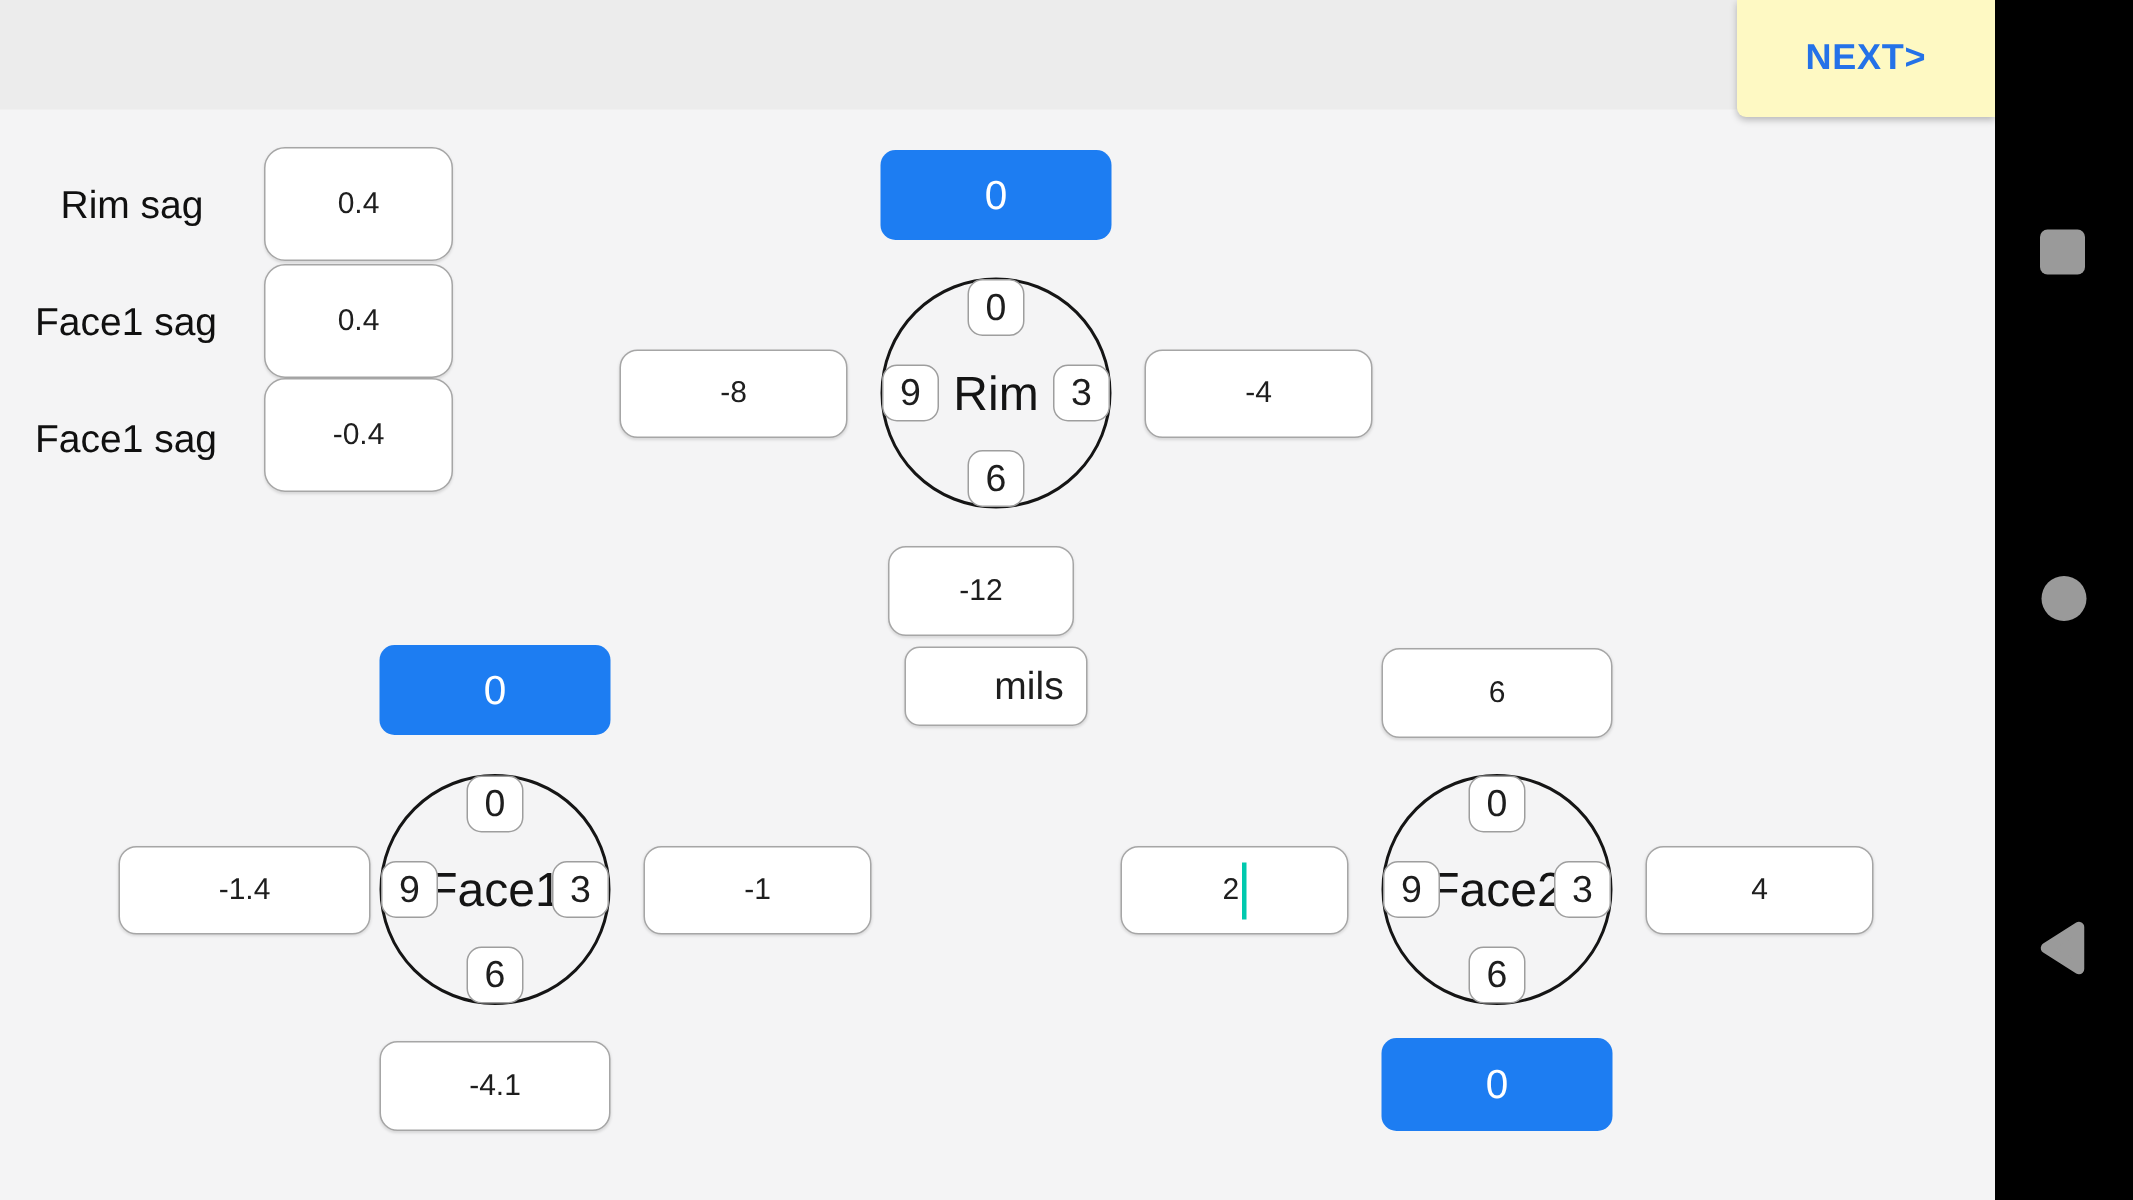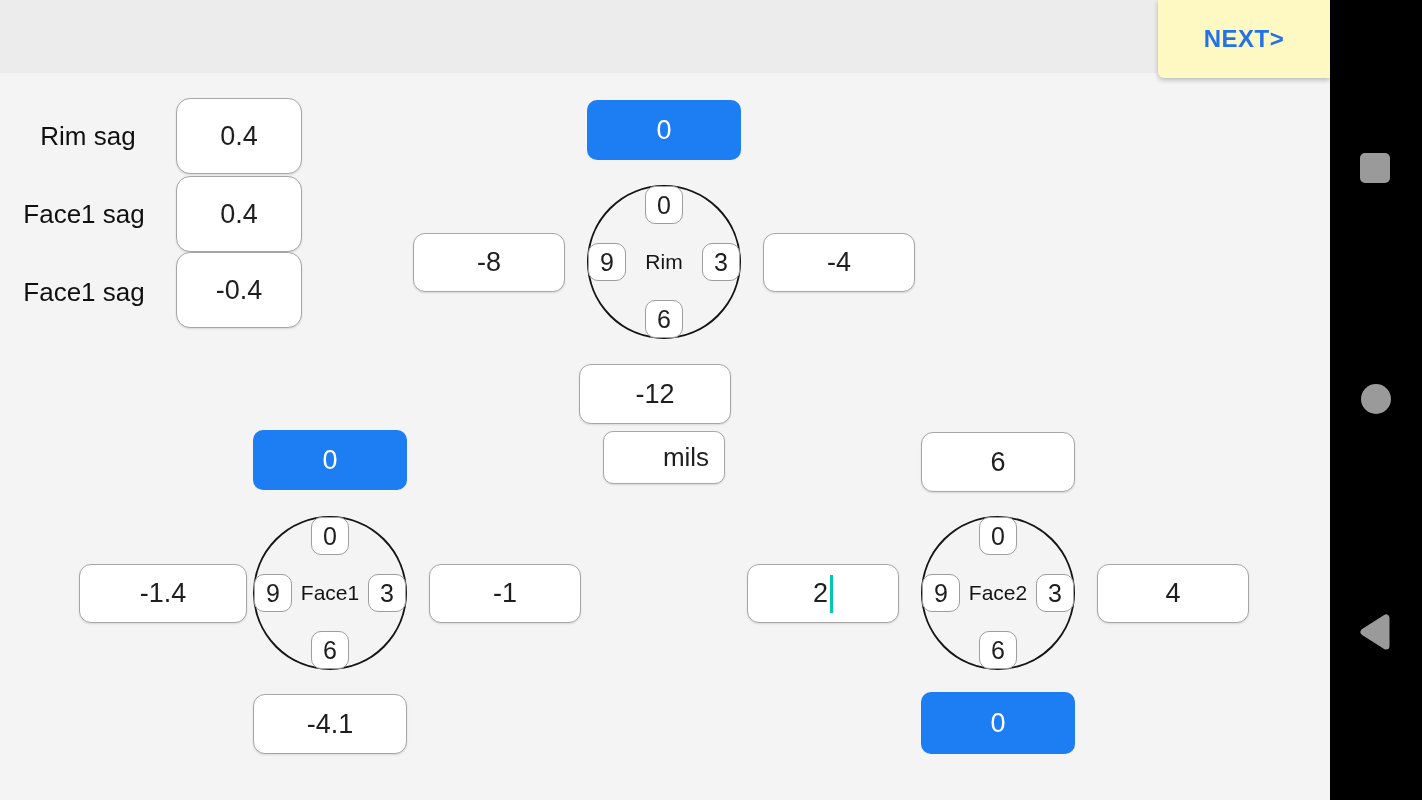--- a/index.html
+++ b/index.html
@@ -20,32 +20,32 @@
   #next-card span{font-size:24px;font-weight:700;letter-spacing:.5px;color:#2472e8;}
   
   #navbar{left:1330px;top:0;width:92px;height:800px;background:#000;}
   .nav-sq{left:1360px;top:153px;width:30px;height:30px;border-radius:5px;background:#9a9a9a;cursor:pointer;}
   .nav-ci{left:1361px;top:384px;width:30px;height:30px;border-radius:50%;background:#9a9a9a;cursor:pointer;}
   .nav-tri{left:1355px;top:610px;cursor:pointer;}
   
   .field{background:#fff;border:1.5px solid #a6a6a6;border-radius:12px;
          box-shadow:0 1px 2px rgba(0,0,0,.12);
          display:flex;align-items:center;justify-content:center;
-         font-size:27px;color:#1e1e1e;box-sizing:border-box;}
+         font-size:20px;color:#1e1e1e;box-sizing:border-box;}
   .btn-blue{background:#1d7df2;border:none;border-radius:10px;
             display:flex;align-items:center;justify-content:center;
             font-size:27px;color:#ffffff;cursor:pointer;box-sizing:border-box;}
   .sag-label{display:flex;align-items:center;justify-content:center;
              font-size:26px;color:#101010;}
   .sag-field{left:176px;width:126px;height:76px;border-radius:14px;}
   
   .dial-circle{width:154px;height:154px;border:2px solid #151515;border-radius:50%;
                display:flex;align-items:center;justify-content:center;
                box-sizing:border-box;background:transparent;}
-  .dial-name{font-size:21px;color:#141414;}
+  .dial-name{font-size:32px;color:#141414;}
   .badge{width:38px;height:38px;background:#fff;border:1.5px solid #9e9e9e;border-radius:10px;
          display:flex;align-items:center;justify-content:center;
          font-size:25px;color:#1e1e1e;box-sizing:border-box;}
   .caret{display:inline-block;width:3px;height:38px;background:#00c9ae;margin-left:2px;vertical-align:middle;}
   .unit-box{background:#fff;border:1.5px solid #a6a6a6;border-radius:10px;
             box-shadow:0 1px 2px rgba(0,0,0,.12);
             display:flex;align-items:center;justify-content:center;
             font-size:26px;color:#1e1e1e;box-sizing:border-box;padding-left:44px;}
 </style>
 </head>
@@ -72,21 +72,21 @@
   <div class="abs dial-circle" style="left:587px;top:185px;">
     <span class="dial-name">Rim</span>
   </div>
   <div class="abs badge" style="left:645px;top:186px;">0</div>
   <div class="abs badge" style="left:702px;top:243px;">3</div>
   <div class="abs badge" style="left:645px;top:300px;">6</div>
   <div class="abs badge" style="left:588px;top:243px;">9</div>
 
   <div class="abs field" style="left:413px;top:233px;width:152px;height:59px;">-8</div>
   <div class="abs field" style="left:763px;top:233px;width:152px;height:59px;">-4</div>
-  <div class="abs field" style="left:579px;top:364px;width:152px;height:60px;">-12</div>
+  <div class="abs field" style="left:592px;top:364px;width:124px;height:60px;">-12</div>
   <div class="abs unit-box" style="left:603px;top:431px;width:122px;height:53px;">mils</div>
 
   <div class="abs btn-blue" style="left:253px;top:430px;width:154px;height:60px;">0</div>
 
   <div class="abs dial-circle" style="left:253px;top:516px;">
     <span class="dial-name">Face1</span>
   </div>
   <div class="abs badge" style="left:311px;top:517px;">0</div>
   <div class="abs badge" style="left:368px;top:574px;">3</div>
   <div class="abs badge" style="left:311px;top:631px;">6</div>

